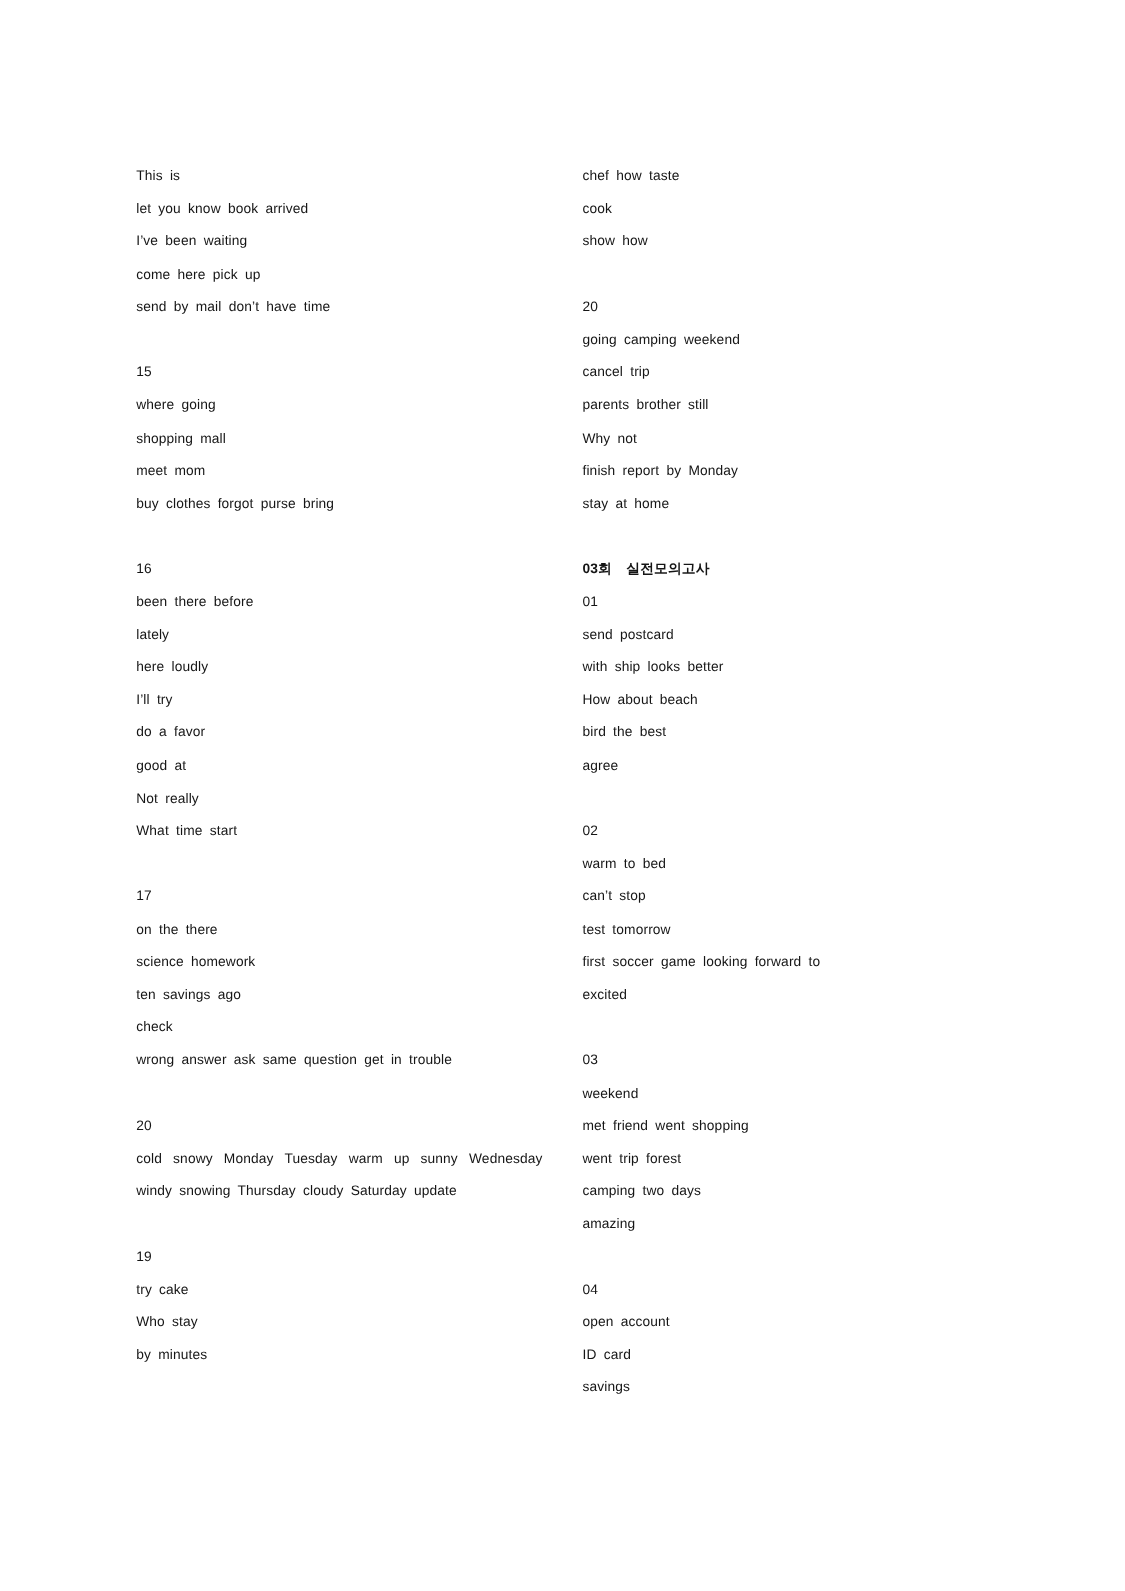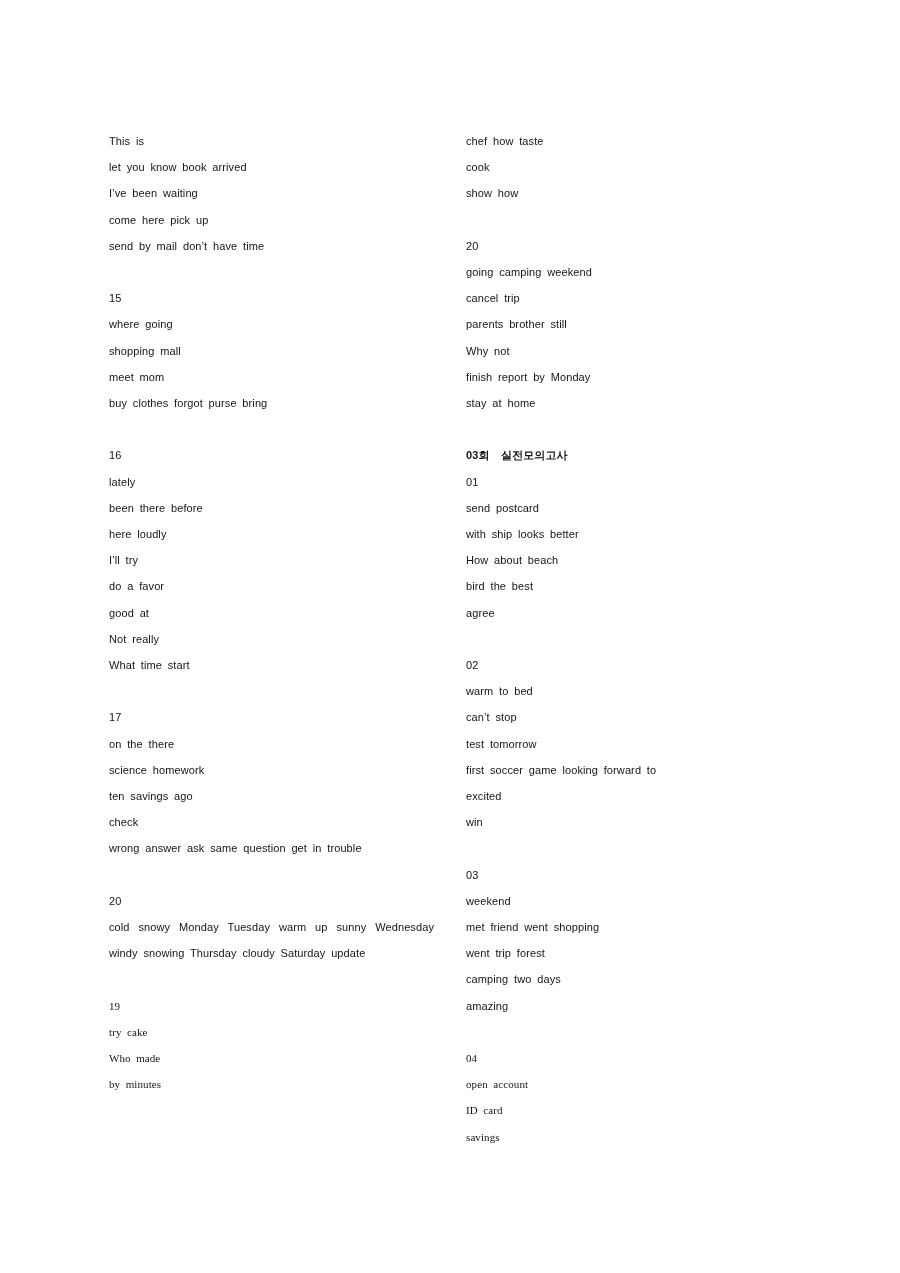--- a/index.html
+++ b/index.html
@@ -14,21 +14,21 @@
   .page {
     position: absolute;
     top: 128px; left: 109px;
     width: 682px;
     display: flex;
     gap: 32px;
     font-size: 11px;
   }
   .col { width: 325px; }
   .block { margin: 0 0 26.2px 0; }
-  .block:last-child { margin-bottom: 0; font-family: Liberation Serif, serif; }
+  .block:last-child { margin-bottom: 0; }
   .line, .num, .heading {
     line-height: 26.2px;
     text-align: justify;
     word-spacing: 2.6px;
     letter-spacing: 0.1px;
   }
   .heading { font-weight: bold; white-space: pre-wrap; }
 </style>
 </head>
 <body>
@@ -48,22 +48,22 @@
     <div class="block">
       <div class="num">15</div>
       <div class="line">where going</div>
       <div class="line">shopping mall</div>
       <div class="line">meet mom</div>
       <div class="line">buy clothes forgot purse bring</div>
     </div>
 
     <div class="block">
       <div class="num">16</div>
+      <div class="line">been there before</div>
       <div class="line">lately</div>
-      <div class="line">been there before</div>
       <div class="line">here loudly</div>
       <div class="line">I’ll try</div>
       <div class="line">do a favor</div>
       <div class="line">good at</div>
       <div class="line">Not really</div>
       <div class="line">What time start</div>
     </div>
 
     <div class="block">
       <div class="num">17</div>
@@ -75,21 +75,21 @@
     </div>
 
     <div class="block">
       <div class="num">20</div>
       <div class="line">cold snowy Monday Tuesday warm up sunny Wednesday windy snowing Thursday cloudy Saturday update</div>
     </div>
 
     <div class="block">
       <div class="num">19</div>
       <div class="line">try cake</div>
-      <div class="line">Who made</div>
+      <div class="line">Who stay</div>
       <div class="line">by minutes</div>
     </div>
 
   </div>
 
   <div class="col">
 
     <div class="block">
       <div class="line">chef how taste</div>
       <div class="line">cook</div>
@@ -116,21 +116,20 @@
       <div class="line">agree</div>
     </div>
 
     <div class="block">
       <div class="num">02</div>
       <div class="line">warm to bed</div>
       <div class="line">can’t stop</div>
       <div class="line">test tomorrow</div>
       <div class="line">first soccer game looking forward to</div>
       <div class="line">excited</div>
-      <div class="line">win</div>
     </div>
 
     <div class="block">
       <div class="num">03</div>
       <div class="line">weekend</div>
       <div class="line">met friend went shopping</div>
       <div class="line">went trip forest</div>
       <div class="line">camping two days</div>
       <div class="line">amazing</div>
     </div>

